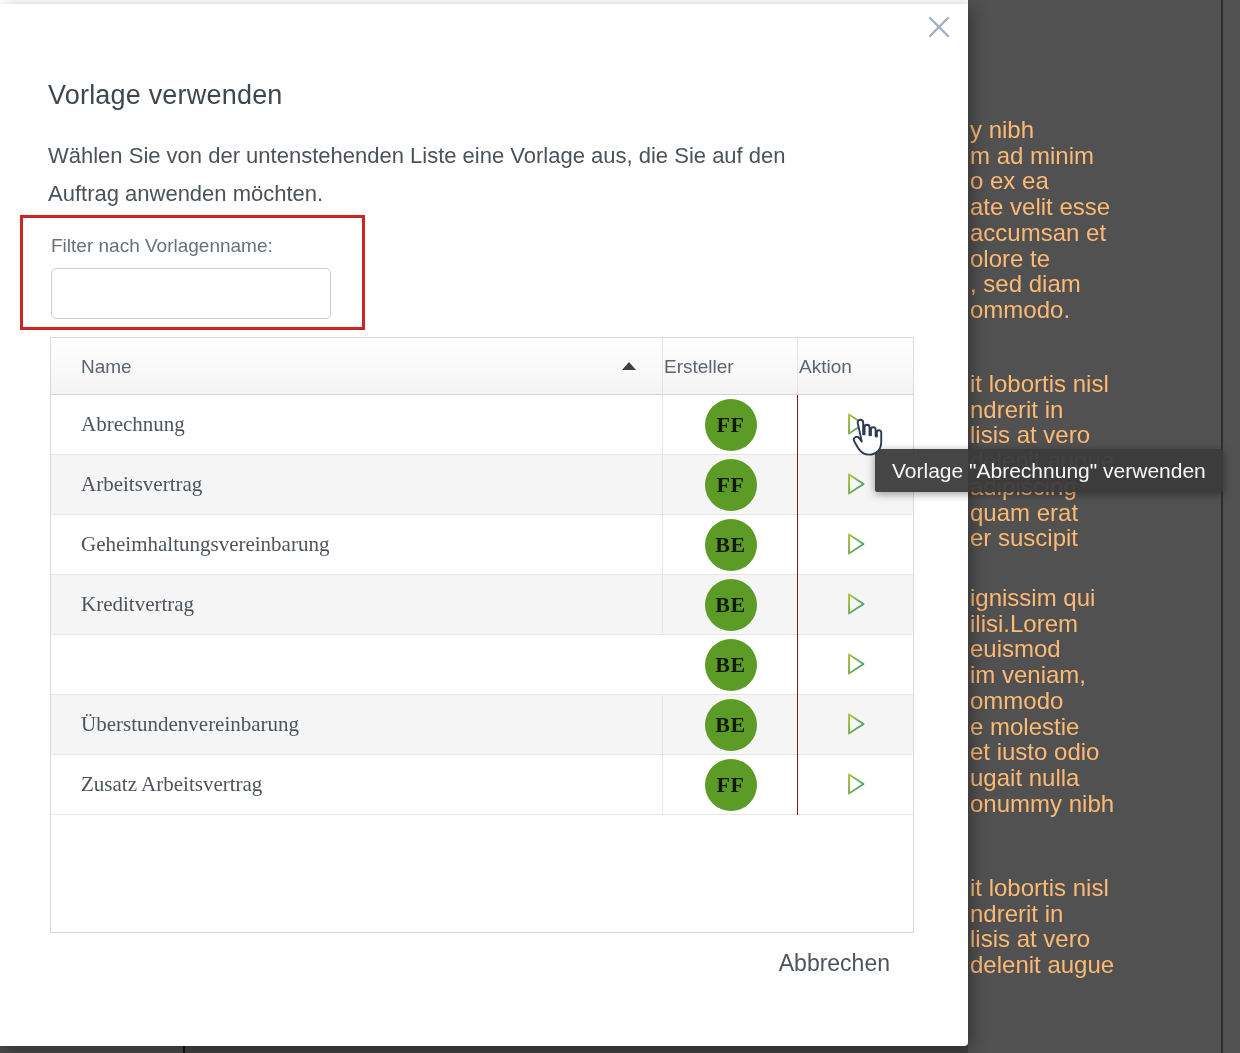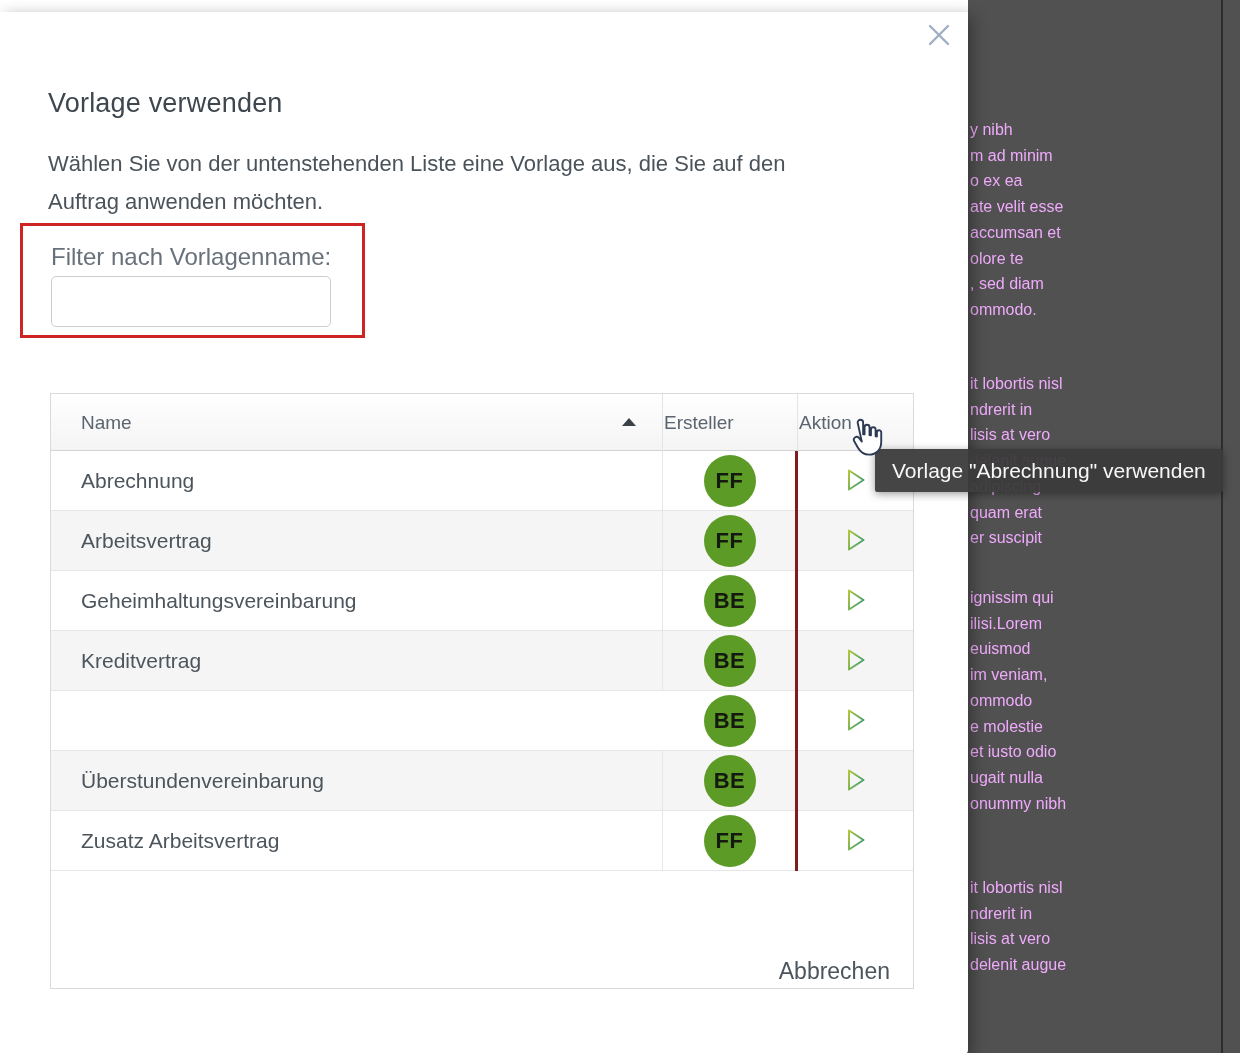--- a/index.html
+++ b/index.html
@@ -9,42 +9,42 @@
     font-family:"Liberation Sans","DejaVu Sans",sans-serif;
     -webkit-font-smoothing:antialiased;
   }
   
   .overlay-right {
     position:absolute; left:968px; top:0; width:272px; height:1053px;
     background:#515151; overflow:hidden; z-index:1;
   }
   .bg-block { position:absolute; left:2px; width:260px; }
   .bg-line {
-    font-size:16px; line-height:25.7px; color:#f0abfc; white-space:nowrap;
+    font-size:24px; line-height:25.7px; color:#fdba74; white-space:nowrap;
   }
   .overlay-vline {
     position:absolute; left:1221px; top:0; width:2px; height:1053px;
     background:#2d2d2d; z-index:2;
   }
   
   .bottom-strip {
     position:absolute; left:0; top:1042px; width:968px; height:11px;
     background:#434343; border-top:2px solid #7d7d7d; z-index:1;
   }
   .bottom-strip-left {
     position:absolute; left:0; top:0; width:183px; height:100%;
     background:#4a4a4a;
   }
   .bottom-strip-divider {
     position:absolute; left:183px; top:0; width:2px; height:100%;
     background:#141414;
   }
   
   .modal {
-    position:absolute; left:0; top:12px; width:968px; height:1042px;
+    position:absolute; left:0; top:4px; width:968px; height:1042px;
     background:#ffffff; z-index:3;
     box-shadow:4px 4px 16px rgba(0,0,0,0.35);
     border-radius:0 0 4px 0;
   }
   .close-btn {
     position:absolute; left:922px; top:6px; width:34px; height:34px;
     background:none; border:none; cursor:pointer; padding:2px;
   }
   .dialog-title {
     position:absolute; left:48px; top:76px;
@@ -54,56 +54,56 @@
     position:absolute; left:48px; top:133px; width:830px;
     font-size:22px; line-height:38px; color:#4a525a; white-space:pre-line;
   }
   
   .filter-annotation {
     position:absolute; left:20px; top:211px; width:345px; height:115px;
     border:3px solid #cf2424;
   }
   .filter-label {
     position:absolute; left:28px; top:17px;
-    font-size:24px; color:#68717b;
+    font-size:19px; color:#68717b;
   }
   .filter-input {
     position:absolute; left:28px; top:50px; width:280px; height:51px;
     border:1px solid #c9ced3; border-radius:5px; background:#fff;
     font-size:19px; color:#444; padding:0 10px; outline:none;
   }
   
   .tpl-table {
     position:absolute; left:50px; top:333px; width:864px; height:596px;
-    border:1px solid #dadada; background:#fff;margin-top:48px;
+    border:1px solid #dadada; background:#fff;
   }
   .thead {
     position:relative; height:57px;
     background:linear-gradient(#ffffff,#f4f4f4);
     border-bottom:1px solid #d3d3d3;
   }
   .th { position:absolute; top:0; height:57px; line-height:57px;
         font-size:19px; color:#5b6570; }
   .th-name    { left:0;    width:612px; padding-left:30px; border-right:1px solid #e4e4e4; cursor:pointer; }
   .th-creator { left:613px; width:134px; text-align:left; border-right:1px solid #e4e4e4; }
   .th-action  { left:748px; width:114px; text-align:left; }
   .sort-asc {
     position:absolute; right:26px; top:24px; width:0; height:0;
     border-left:7px solid transparent; border-right:7px solid transparent;
     border-bottom:8px solid #3a4248;
   }
   .trow { position:relative; height:60px; border-bottom:1px solid #e6e6e6; background:#fff; cursor:pointer; }
   .trow.alt { background:#f5f5f5; }
-  .td { position:absolute; top:0; height:60px; }
+  .td { position:absolute; top:0; height:60px;font-family:Liberation Serif, serif; }
   .td-name {
     left:0; width:612px; padding-left:30px; line-height:59px;
     font-size:21px; color:#4c545c; border-right:1px solid #e6e6e6;
     white-space:nowrap; overflow:hidden;
   }
-  .td-creator { left:613px; width:134px; border-right:3px solid #7f1d1d; }
+  .td-creator { left:613px; width:134px; border-right:1px solid #7f1d1d; }
   .td-action  { left:748px; width:114px; }
   .avatar {
     position:absolute; left:50%; top:4px; transform:translateX(-50%);
     width:52px; height:52px; border-radius:50%;
     background:#5c9b25; color:#151a10;
     font-size:22px; font-weight:bold; letter-spacing:0.5px;
     display:flex; align-items:center; justify-content:center;
   }
   .play-btn {
     position:absolute; left:50%; top:50%; transform:translate(-50%,-50%);

